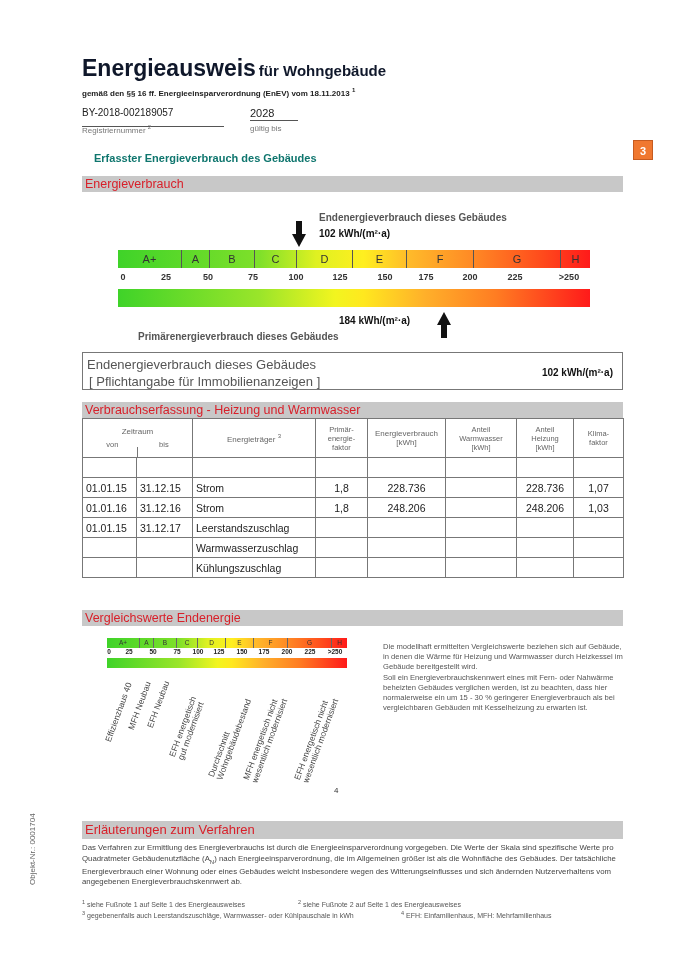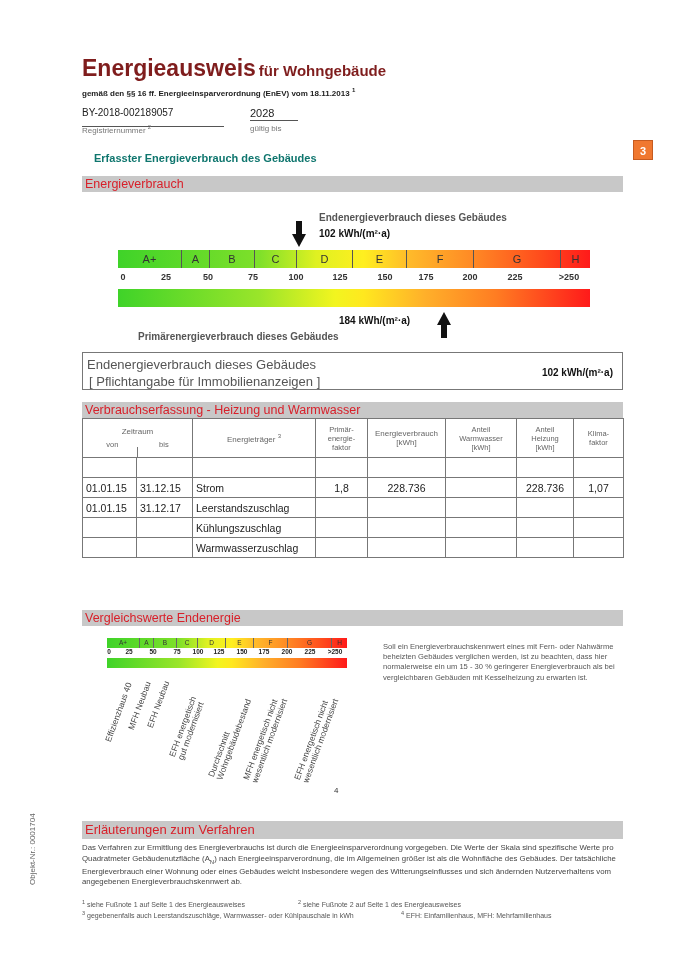--- a/index.html
+++ b/index.html
@@ -1,21 +1,21 @@
 <!DOCTYPE html>
 <html><head>
 <meta charset="utf-8">
 <style>
   html, body { margin: 0; padding: 0; }
   body {
     width: 687px; height: 960px; background: #ffffff; position: relative; overflow: hidden;
     font-family: "Liberation Sans", sans-serif; color: #222;
   }
   .abs { position: absolute; }
-  .title-main { left: 82px; top: 55px; font-size: 23px; font-weight: bold; color: #7f1d1d; white-space: nowrap; text-align: right; }
+  .title-main { left: 82px; top: 55px; font-size: 23px; font-weight: bold; color: #0f172a; white-space: nowrap; text-align: right; }
   .title-main .sub { font-size: 15px; font-weight: bold; margin-left: 3px; }
   .subtitle { left: 82px; top: 87px; font-size: 8px; font-weight: bold; color: #222; white-space: nowrap; }
   .subtitle sup { font-size: 6px; }
   .reg-val { left: 82px; top: 107px; width: 142px; font-size: 10px; color: #222; border-bottom: 1px solid #555; padding-bottom: 8px; }
   .reg-lbl { left: 82px; top: 124px; font-size: 8px; color: #777; }
   .reg-lbl sup { font-size: 6px; }
   .valid-val { left: 250px; top: 107px; width: 48px; font-size: 11px; color: #222; border-bottom: 1px solid #555; padding-bottom: 1px; }
   .valid-lbl { left: 250px; top: 124px; font-size: 8px; color: #777; }
   .page-badge { left: 633px; top: 140px; width: 20px; height: 20px; background: #f07830; color: #fff; font-size: 11px; font-weight: bold; text-align: center; line-height: 20px; border: 1px solid #c65b20; box-sizing: border-box; }
   .section-head { left: 94px; top: 152px; font-size: 11px; color: #0f766e; font-weight: bold; white-space: nowrap; }
@@ -176,43 +176,53 @@
     <td>01.01.15</td>
         <td>31.12.15</td>
         <td>Strom</td>
         <td class="num">1,8</td>
         <td class="num">228.736</td>
         <td class="num"></td>
         <td class="num">228.736</td>
         <td class="num">1,07</td>
   </tr>
   <tr>
+    <td>01.01.16</td>
+        <td>31.12.16</td>
+        <td>Strom</td>
+        <td class="num">1,8</td>
+        <td class="num">248.206</td>
+        <td class="num"></td>
+        <td class="num">248.206</td>
+        <td class="num">1,03</td>
+  </tr>
+  <tr>
     <td>01.01.15</td>
         <td>31.12.17</td>
         <td>Leerstandszuschlag</td>
         <td class="num"></td>
         <td class="num"></td>
         <td class="num"></td>
         <td class="num"></td>
         <td class="num"></td>
   </tr>
   <tr>
     <td></td>
         <td></td>
+        <td>Warmwasserzuschlag</td>
+        <td class="num"></td>
+        <td class="num"></td>
+        <td class="num"></td>
+        <td class="num"></td>
+        <td class="num"></td>
+  </tr>
+  <tr>
+    <td></td>
+        <td></td>
         <td>Kühlungszuschlag</td>
-        <td class="num"></td>
-        <td class="num"></td>
-        <td class="num"></td>
-        <td class="num"></td>
-        <td class="num"></td>
-  </tr>
-  <tr>
-    <td></td>
-        <td></td>
-        <td>Warmwasserzuschlag</td>
         <td class="num"></td>
         <td class="num"></td>
         <td class="num"></td>
         <td class="num"></td>
         <td class="num"></td>
   </tr>
 </tbody>
   </table>
 
 <div class="abs bar-head" style="top:610px;">Vergleichswerte Endenergie</div>
@@ -248,20 +258,21 @@
 <div class="rot" style="left:168px; top:755px; white-space:pre;">EFH energetisch
 gut modernisiert</div>
 <div class="rot" style="left:207px; top:775px; white-space:pre;">Durchschnitt
 Wohngebäudebestand</div>
 <div class="rot" style="left:242px; top:778px; white-space:pre;">MFH energetisch nicht
 wesentlich modernisiert</div>
 <div class="rot" style="left:293px; top:778px; white-space:pre;">EFH energetisch nicht
 wesentlich modernisiert</div>
 
 <div class="abs cmp-text">
+  <div>Die modellhaft ermittelten Vergleichswerte beziehen sich auf Gebäude, in denen die Wärme für Heizung und Warmwasser durch Heizkessel im Gebäude bereitgestellt wird.</div>
   <div>Soll ein Energieverbrauchskennwert eines mit Fern- oder Nahwärme beheizten Gebäudes verglichen werden, ist zu beachten, dass hier normalerweise ein um 15 - 30 % geringerer Energieverbrauch als bei vergleichbaren Gebäuden mit Kesselheizung zu erwarten ist.</div>
 </div>
 
 <div class="abs page-num">4</div>
 
 <div class="abs bar-head big" style="top:821px;">Erläuterungen zum Verfahren</div>
 <div class="abs expl-text"><span>Das Verfahren zur Ermittlung des Energieverbrauchs ist durch die Energieeinsparverordnung vorgegeben. Die Werte der Skala sind spezifische Werte pro Quadratmeter Gebäudenutzfläche (A</span><sub style="font-size:6px;">N</sub><span>) nach Energieeinsparverordnung, die im Allgemeinen größer ist als die Wohnfläche des Gebäudes. Der tatsächliche Energieverbrauch einer Wohnung oder eines Gebäudes weicht insbesondere wegen des Witterungseinflusses und sich ändernden Nutzerverhaltens vom angegebenen Energieverbrauchskennwert ab.</span></div>
 
 <div class="abs fn" style="left:82px; top:899px;"><sup>1</sup> <span>siehe Fußnote 1 auf Seite 1 des Energieausweises</span></div>
 <div class="abs fn" style="left:298px; top:899px;"><sup>2</sup> <span>siehe Fußnote 2 auf Seite 1 des Energieausweises</span></div>

